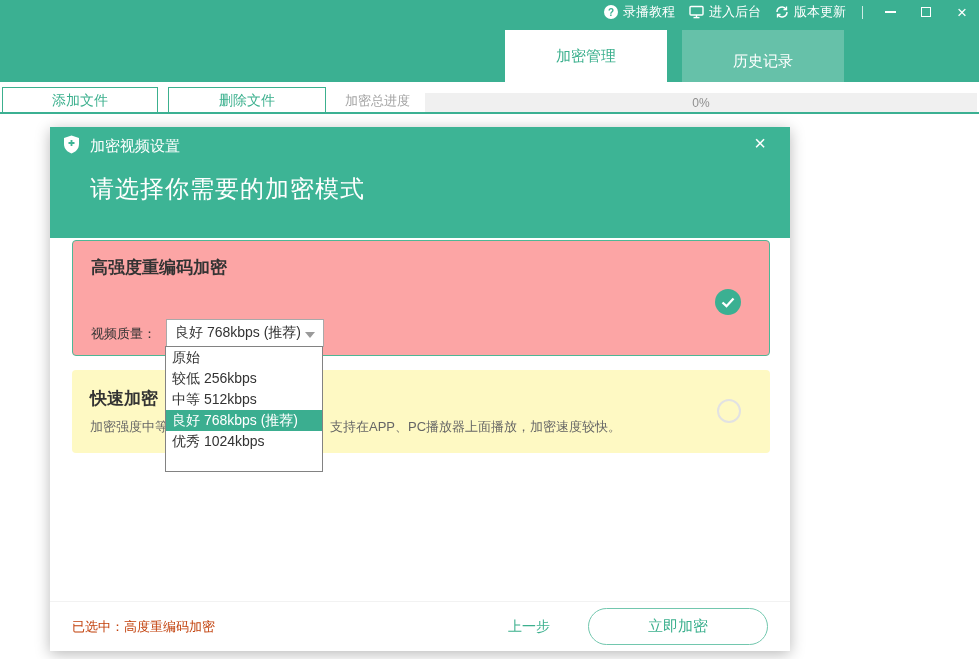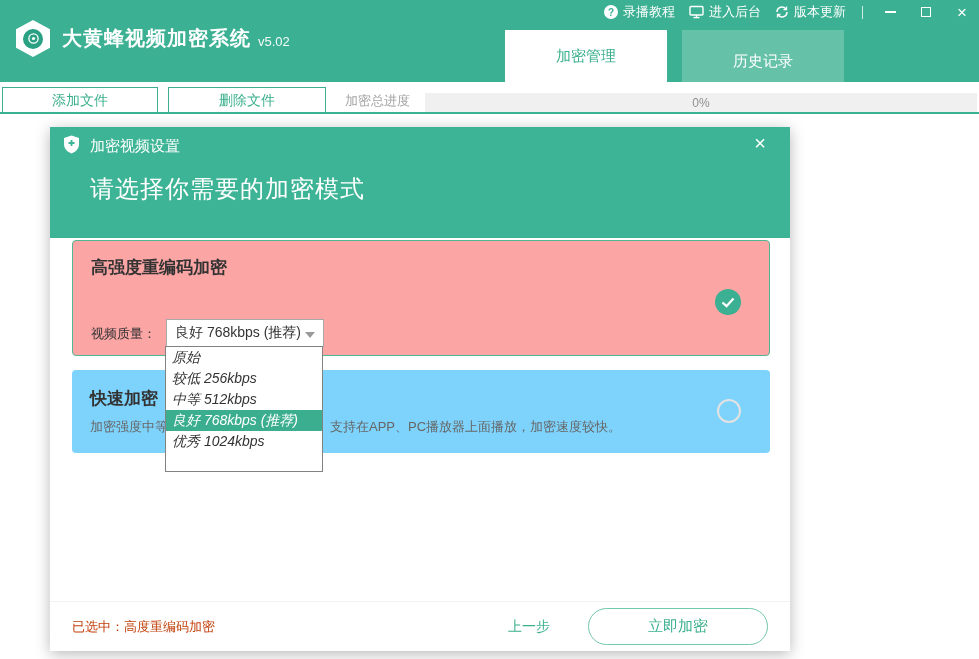--- a/index.html
+++ b/index.html
@@ -43,32 +43,32 @@
   .dialog { position:absolute; left:50px; top:127px; width:740px; height:524px; background:#fff; box-shadow:0 3px 14px rgba(0,0,0,.28); }
   .dlg-header { position:absolute; left:0; top:0; width:740px; height:111px; background:#3db495; }
   .dlg-header-row { position:absolute; left:13px; top:8px; display:flex; align-items:center; gap:10px; color:#fff; font-size:15px; }
   .dlg-close { position:absolute; right:24px; top:6px; color:#fff; font-size:20px; line-height:1; cursor:pointer; font-weight:300; }
   .dlg-title { position:absolute; left:40px; top:46px; color:#fff; font-size:24px; letter-spacing:1px; }
 
   .dlg-body { position:absolute; left:0; top:97px; width:740px; height:377px; }
 
   .card { position:absolute; left:22px; width:698px; border-radius:4px; }
   .card1 { top:16px; height:116px; background:#fca5a5; border:1px solid #4db795; }
-  .card2 { top:146px; height:83px; background:#7dd3fc; }
+  .card2 { top:146px; height:83px; background:#fef9c3; }
   .card-title { position:absolute; left:18px; color:#333; font-size:17px; font-weight:bold; }
   .card-desc { position:absolute; color:#666; font-size:13px; white-space:nowrap; }
   .check-circle { position:absolute; right:28px; top:48px; width:26px; height:26px; border-radius:50%; background:#3bb092; display:flex; align-items:center; justify-content:center; }
   .radio-circle { position:absolute; right:29px; top:29px; width:24px; height:24px; border-radius:50%; border:2px solid #e2e2e2; background:transparent; cursor:pointer; }
 
   .quality-label { position:absolute; left:18px; top:84px; color:#333; font-size:13px; }
   .select-box { position:absolute; left:93px; top:78px; width:158px; height:28px; border:1px solid #a9a9a9; background:#fff; display:flex; align-items:center; cursor:pointer; }
   .select-value { padding-left:8px; font-size:14px; color:#333; }
   .select-arrow { position:absolute; right:8px; top:12px; width:0; height:0; border-left:5px solid transparent; border-right:5px solid transparent; border-top:6px solid #9a9a9a; }
 
-  .dropdown { position:absolute; left:115px; top:122px; width:158px; height:126px; background:#fff; border:1px solid #828282; z-index:10;font-style:italic; }
+  .dropdown { position:absolute; left:115px; top:122px; width:158px; height:126px; background:#fff; border:1px solid #828282; z-index:10; }
   .dd-option { height:21px; line-height:21px; padding-left:6px; font-size:14px; color:#333; white-space:nowrap; cursor:pointer; }
   .dd-selected { background:#3bae90; color:#fff; }
 
   .dlg-footer { position:absolute; left:0; bottom:0; width:740px; height:50px; border-top:1px solid #f2f2f2; display:flex; align-items:center; padding:0 22px; }
   .footer-selected { color:#c2410c; font-size:13px; }
   .footer-spacer { flex:1; }
   .back-link { color:#3cb08e; font-size:14px; margin-right:38px; cursor:pointer; }
   .encrypt-btn { width:180px; height:37px; border-radius:19px; border:1px solid #72c7ae; background:#fff; color:#3cb08e; font-size:15px; font-family:inherit; cursor:pointer; }
 </style>
 </head>
@@ -114,33 +114,20 @@
           <span class="wc-min"></span>
         </span>
       <span class="wc-btn">
           <span class="wc-max"></span>
         </span>
       <span class="wc-btn wc-close">
           <span>×</span>
         </span>
     </div>
 
-    <div class="brand">
-      <div class="logo">
-        <div class="hex"></div>
-        <div class="lens">
-          <svg width="13" height="13" viewBox="0 0 13 13">
-              <circle cx="6.5" cy="6.5" r="4.6" fill="none" stroke="#fff" stroke-width="1.3"></circle>
-              <circle cx="6.5" cy="6.5" r="1.6" fill="#fff"></circle>
-            </svg>
-        </div>
-      </div>
-      <span class="app-title">大黄蜂视频加密系统</span>
-      <span class="app-version">v5.02</span>
-    </div>
 
     <div class="tab tab-active">加密管理</div>
     <div class="tab tab-inactive">历史记录</div>
   </header>
 
   <div class="toolbar">
     <button class="tb-btn tb-add">添加文件</button>
     <button class="tb-btn tb-del">删除文件</button>
     <span class="progress-label">加密总进度</span>
     <div class="progress-bar">

